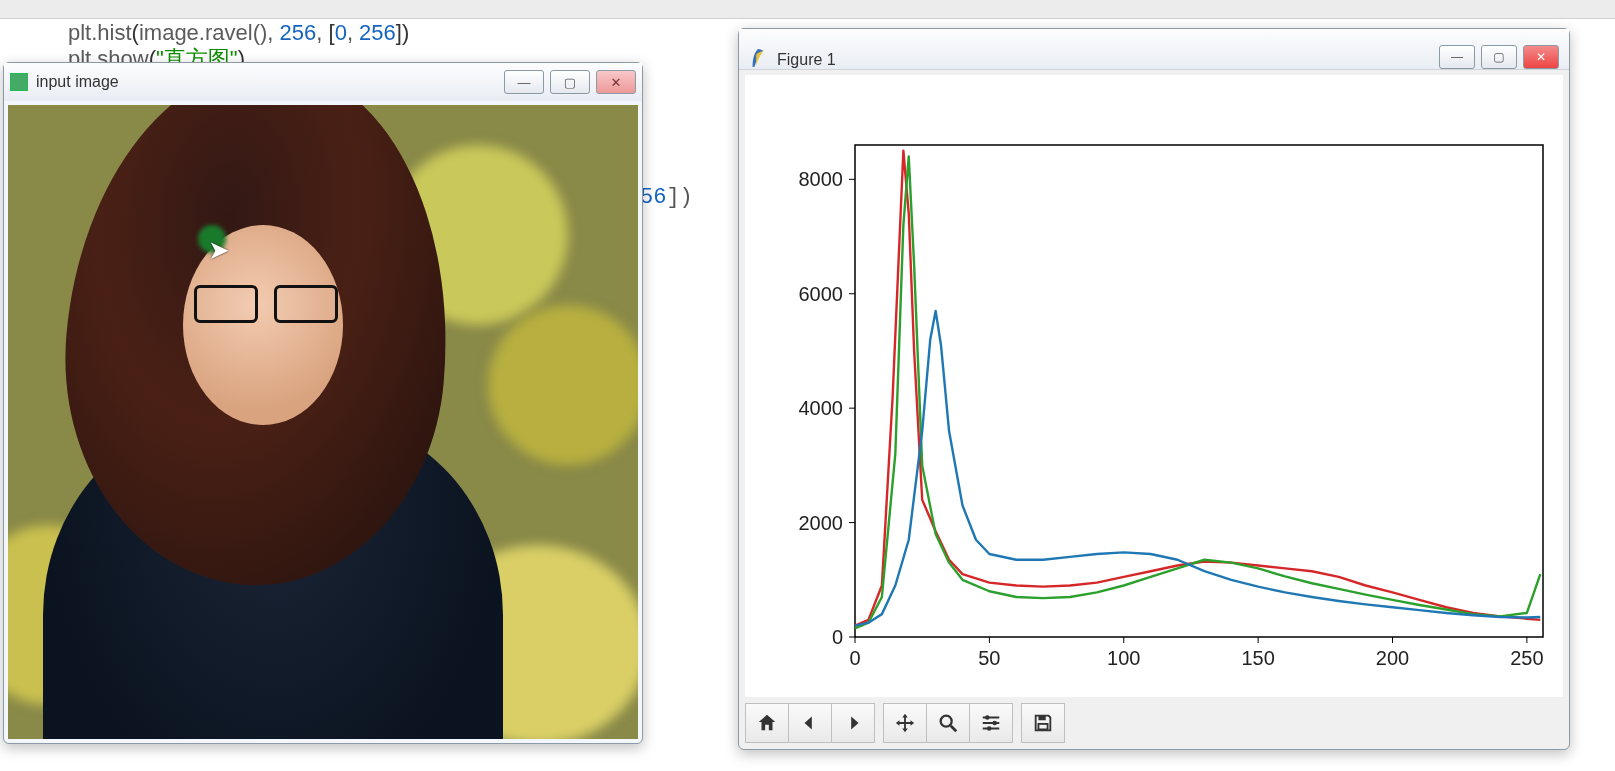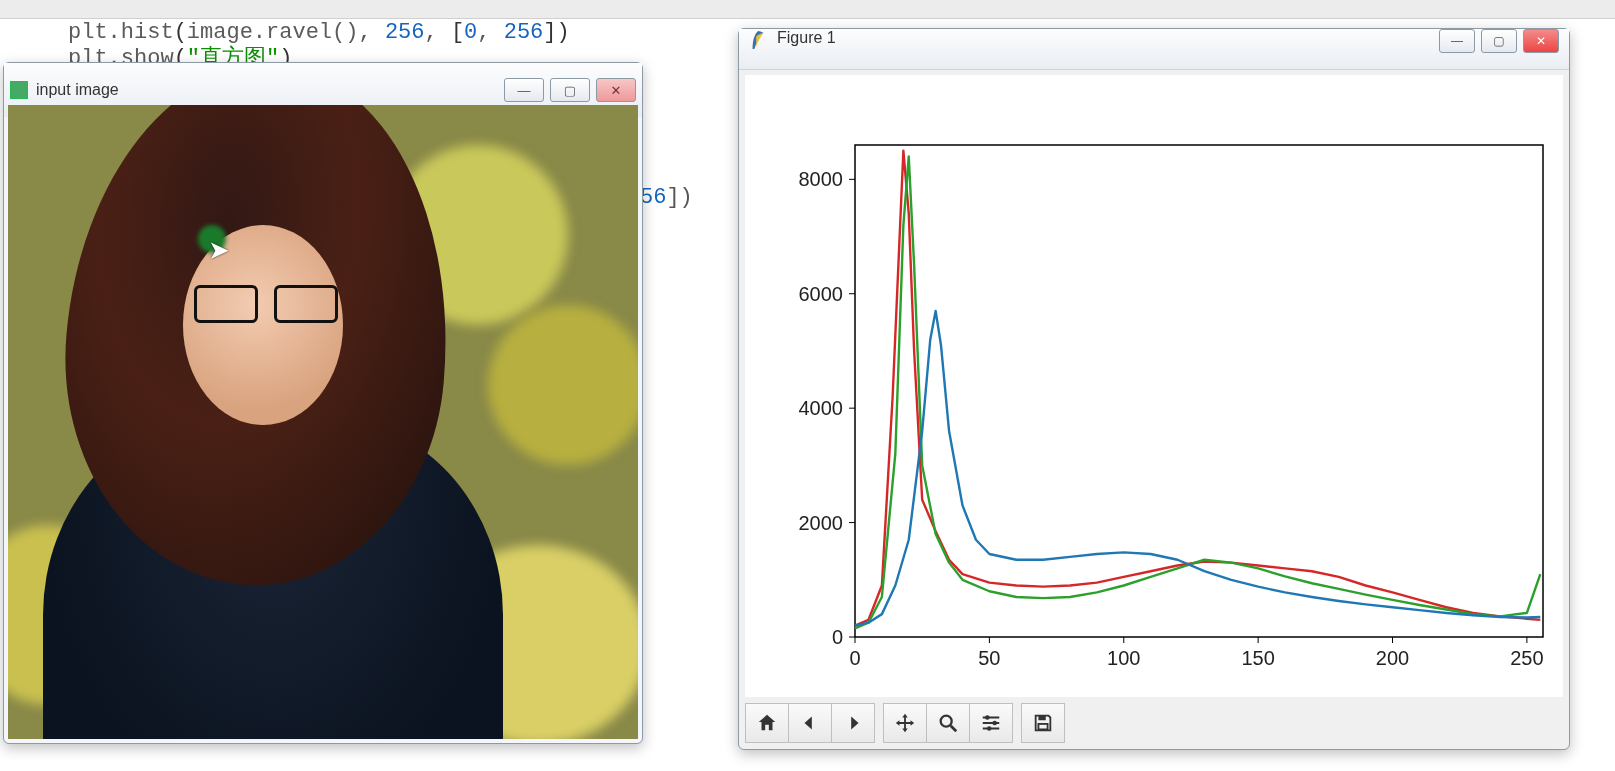--- a/index.html
+++ b/index.html
@@ -1,47 +1,47 @@
 <!DOCTYPE html>
 <html><head>
 <meta charset="utf-8">
 <style>
   html,body{margin:0;padding:0;width:1615px;height:771px;font-family:"Segoe UI","Microsoft YaHei",Arial,sans-serif;background:#fff;overflow:hidden}
   .editor-bg{position:absolute;left:0;top:0;right:0;height:250px;background:#fff}
   .editor-tabbar{height:18px;background:#ececec;border-bottom:1px solid #d0d0d0}
-  pre.code{position:absolute;left:68px;top:20px;margin:0;font-family:Liberation Mono, monospace;font-size:22px;line-height:26px;white-space:pre;color:#555}
+  pre.code{position:absolute;left:68px;top:20px;margin:0;font-family:Liberation Sans, sans-serif;font-size:22px;line-height:26px;white-space:pre;color:#555}
   .t-call{color:#5b5b5b}
   .t-num{color:#1565c0}
   .t-str{color:#0b8f00}
   .t-brk{color:#333}
 
   
   .win{position:absolute;border:1px solid #8c9aa6;border-radius:6px;box-shadow:0 4px 14px rgba(0,0,0,.25);background:#f3f6fb}
   #win-img{left:3px;top:62px;width:638px;height:680px}
-  .titlebar{height:38px;display:flex;align-items:center;padding:8px 6px;background:linear-gradient(#fdfdfe,#e9edf3)}
+  .titlebar{height:38px;display:flex;align-items:center;padding:0 6px;background:linear-gradient(#fdfdfe,#e9edf3)}
   .win-icon{width:16px;height:16px;margin-right:8px;background:#4a6;border:1px solid #2b5}
   .win-title{font-size:16px;color:#333;flex:1}
   .win-btns{display:flex;gap:6px}
   .wbtn{width:38px;height:22px;border:1px solid #8c9aa6;border-radius:3px;background:linear-gradient(#fff,#e5e9ef);display:flex;align-items:center;justify-content:center;font-size:13px;color:#555;cursor:pointer}
   .wbtn.close{background:linear-gradient(#f7c7c7,#e99);color:#733}
   .img-body{position:absolute;left:4px;right:4px;top:42px;bottom:4px;background:#898948;overflow:hidden}
   
   .bokeh{position:absolute;border-radius:50%;filter:blur(6px)}
   .hair{position:absolute;left:60px;top:-40px;width:380px;height:520px;border-radius:50% 50% 48% 52%/55% 58% 42% 45%;background:radial-gradient(ellipse at 40% 30%,#321814 0%,#4a2015 40%,#20100c 100%);transform:rotate(5deg)}
   .face{position:absolute;left:175px;top:120px;width:160px;height:200px;background:radial-gradient(circle at 45% 40%,#f3cbb0,#d9a37f 70%);border-radius:50%}
   .glasses{position:absolute;left:178px;top:180px;width:160px;height:36px}
   .lens{position:absolute;width:58px;height:32px;border:3px solid #111;border-radius:6px;background:rgba(255,255,255,.03)}
   .lens.l{left:8px}.lens.r{right:8px}
   .coat{position:absolute;left:35px;top:310px;width:460px;height:400px;background:radial-gradient(ellipse at 50% 20%,#1b2536,#0b1320 70%);border-radius:40% 40% 20% 20%/50% 50% 20% 20%}
   .cursor{position:absolute;left:200px;top:130px;color:#fff;font-size:26px;pointer-events:none;text-shadow:0 0 2px #000}
   .cursor-dot{position:absolute;left:190px;top:120px;width:28px;height:28px;border-radius:50%;background:#1a7a2c;filter:blur(2px)}
 
   
   #win-fig{left:738px;top:28px;width:830px;height:720px;background:#f0f0f0}
-  .fig-titlebar{height:40px;display:flex;align-items:flex-start;padding:0 10px;background:linear-gradient(#fdfdfe,#e9edf3);border-bottom:1px solid #cfd5db}
+  .fig-titlebar{height:40px;display:flex;align-items:flex-end;padding:0 10px;background:linear-gradient(#fdfdfe,#e9edf3);border-bottom:1px solid #cfd5db}
   .feather{width:18px;height:22px;margin-right:10px}
   .fig-btns{display:flex;gap:6px;margin-left:auto}
   .fbtn{width:34px;height:22px;border:1px solid #8c9aa6;border-radius:3px;background:linear-gradient(#fff,#e5e9ef);display:flex;align-items:center;justify-content:center;font-size:12px;color:#555;cursor:pointer}
   .fbtn.close{background:linear-gradient(#f38b8b,#e44);color:#fff}
   .fig-canvas{position:absolute;left:6px;right:6px;top:46px;bottom:52px;background:#fff}
   .fig-toolbar{position:absolute;left:6px;bottom:6px;height:40px;display:flex;align-items:center;gap:0}
   .tbtn{width:42px;height:38px;border:1px solid #bfbfbf;background:linear-gradient(#fafafa,#e9e9e9);display:flex;align-items:center;justify-content:center;cursor:pointer}
   .tbtn:not(:first-child){margin-left:-1px}
   .tbtn.sep{margin-left:8px}
   svg.axes{position:absolute;inset:0}

